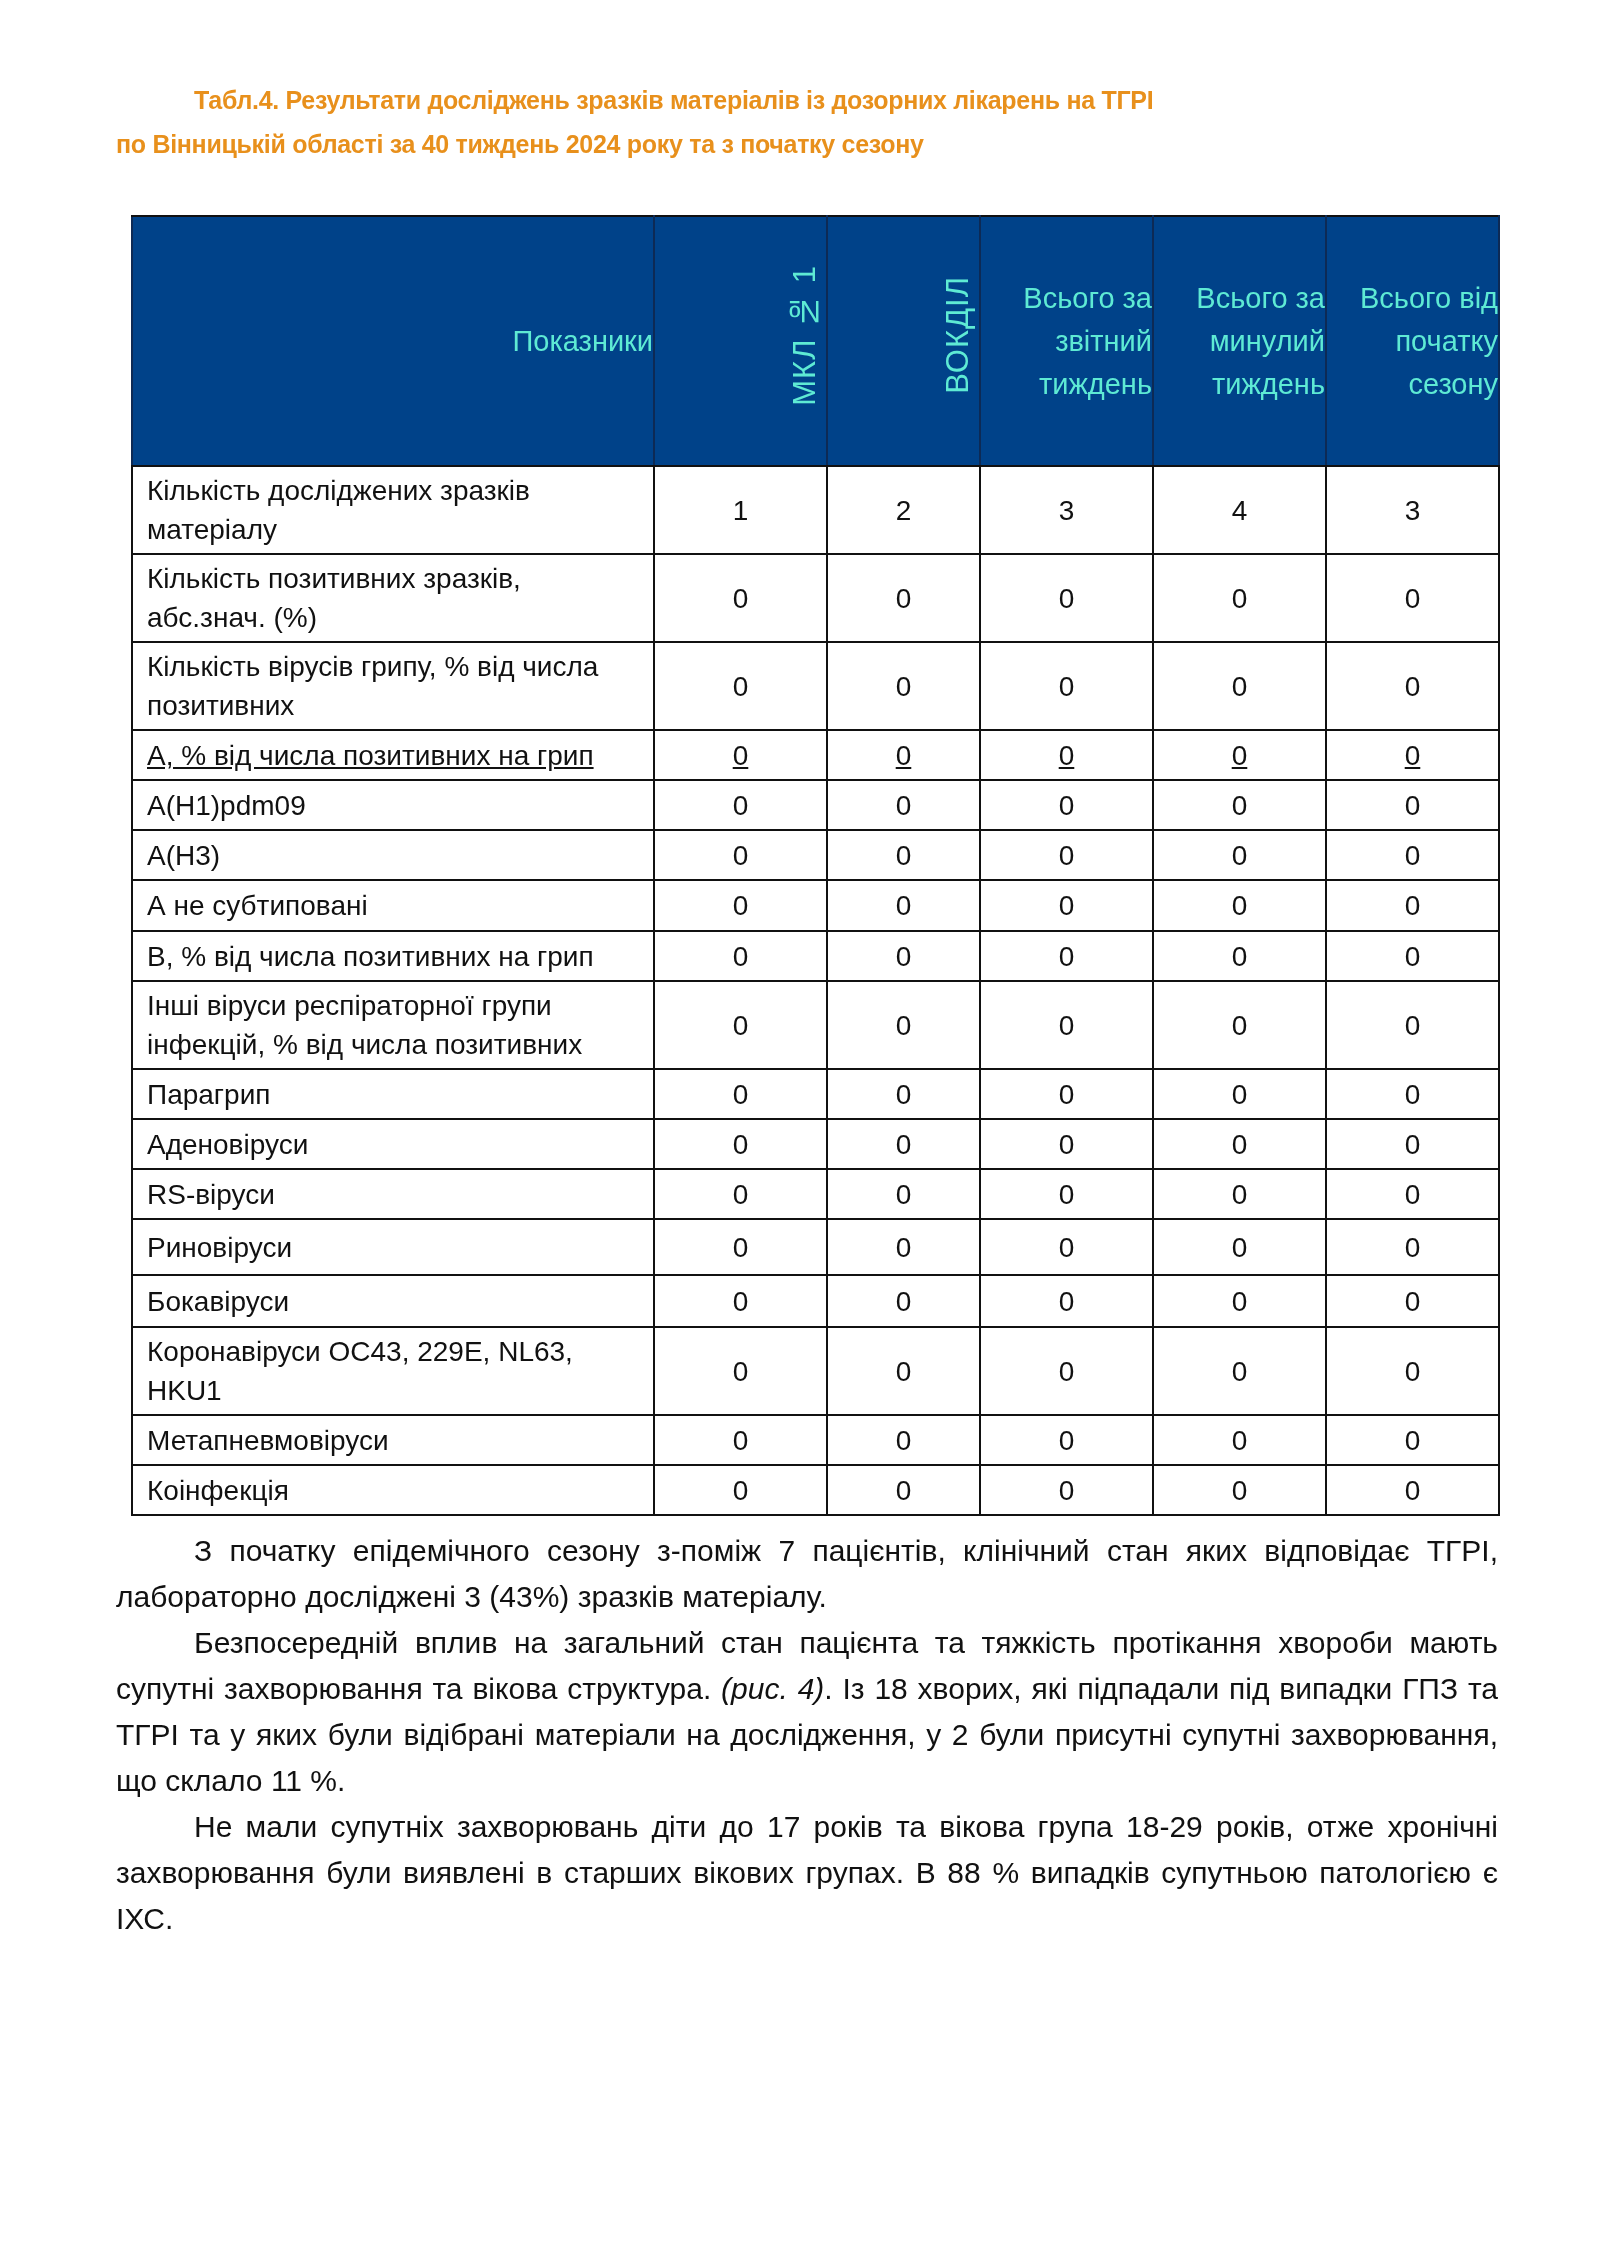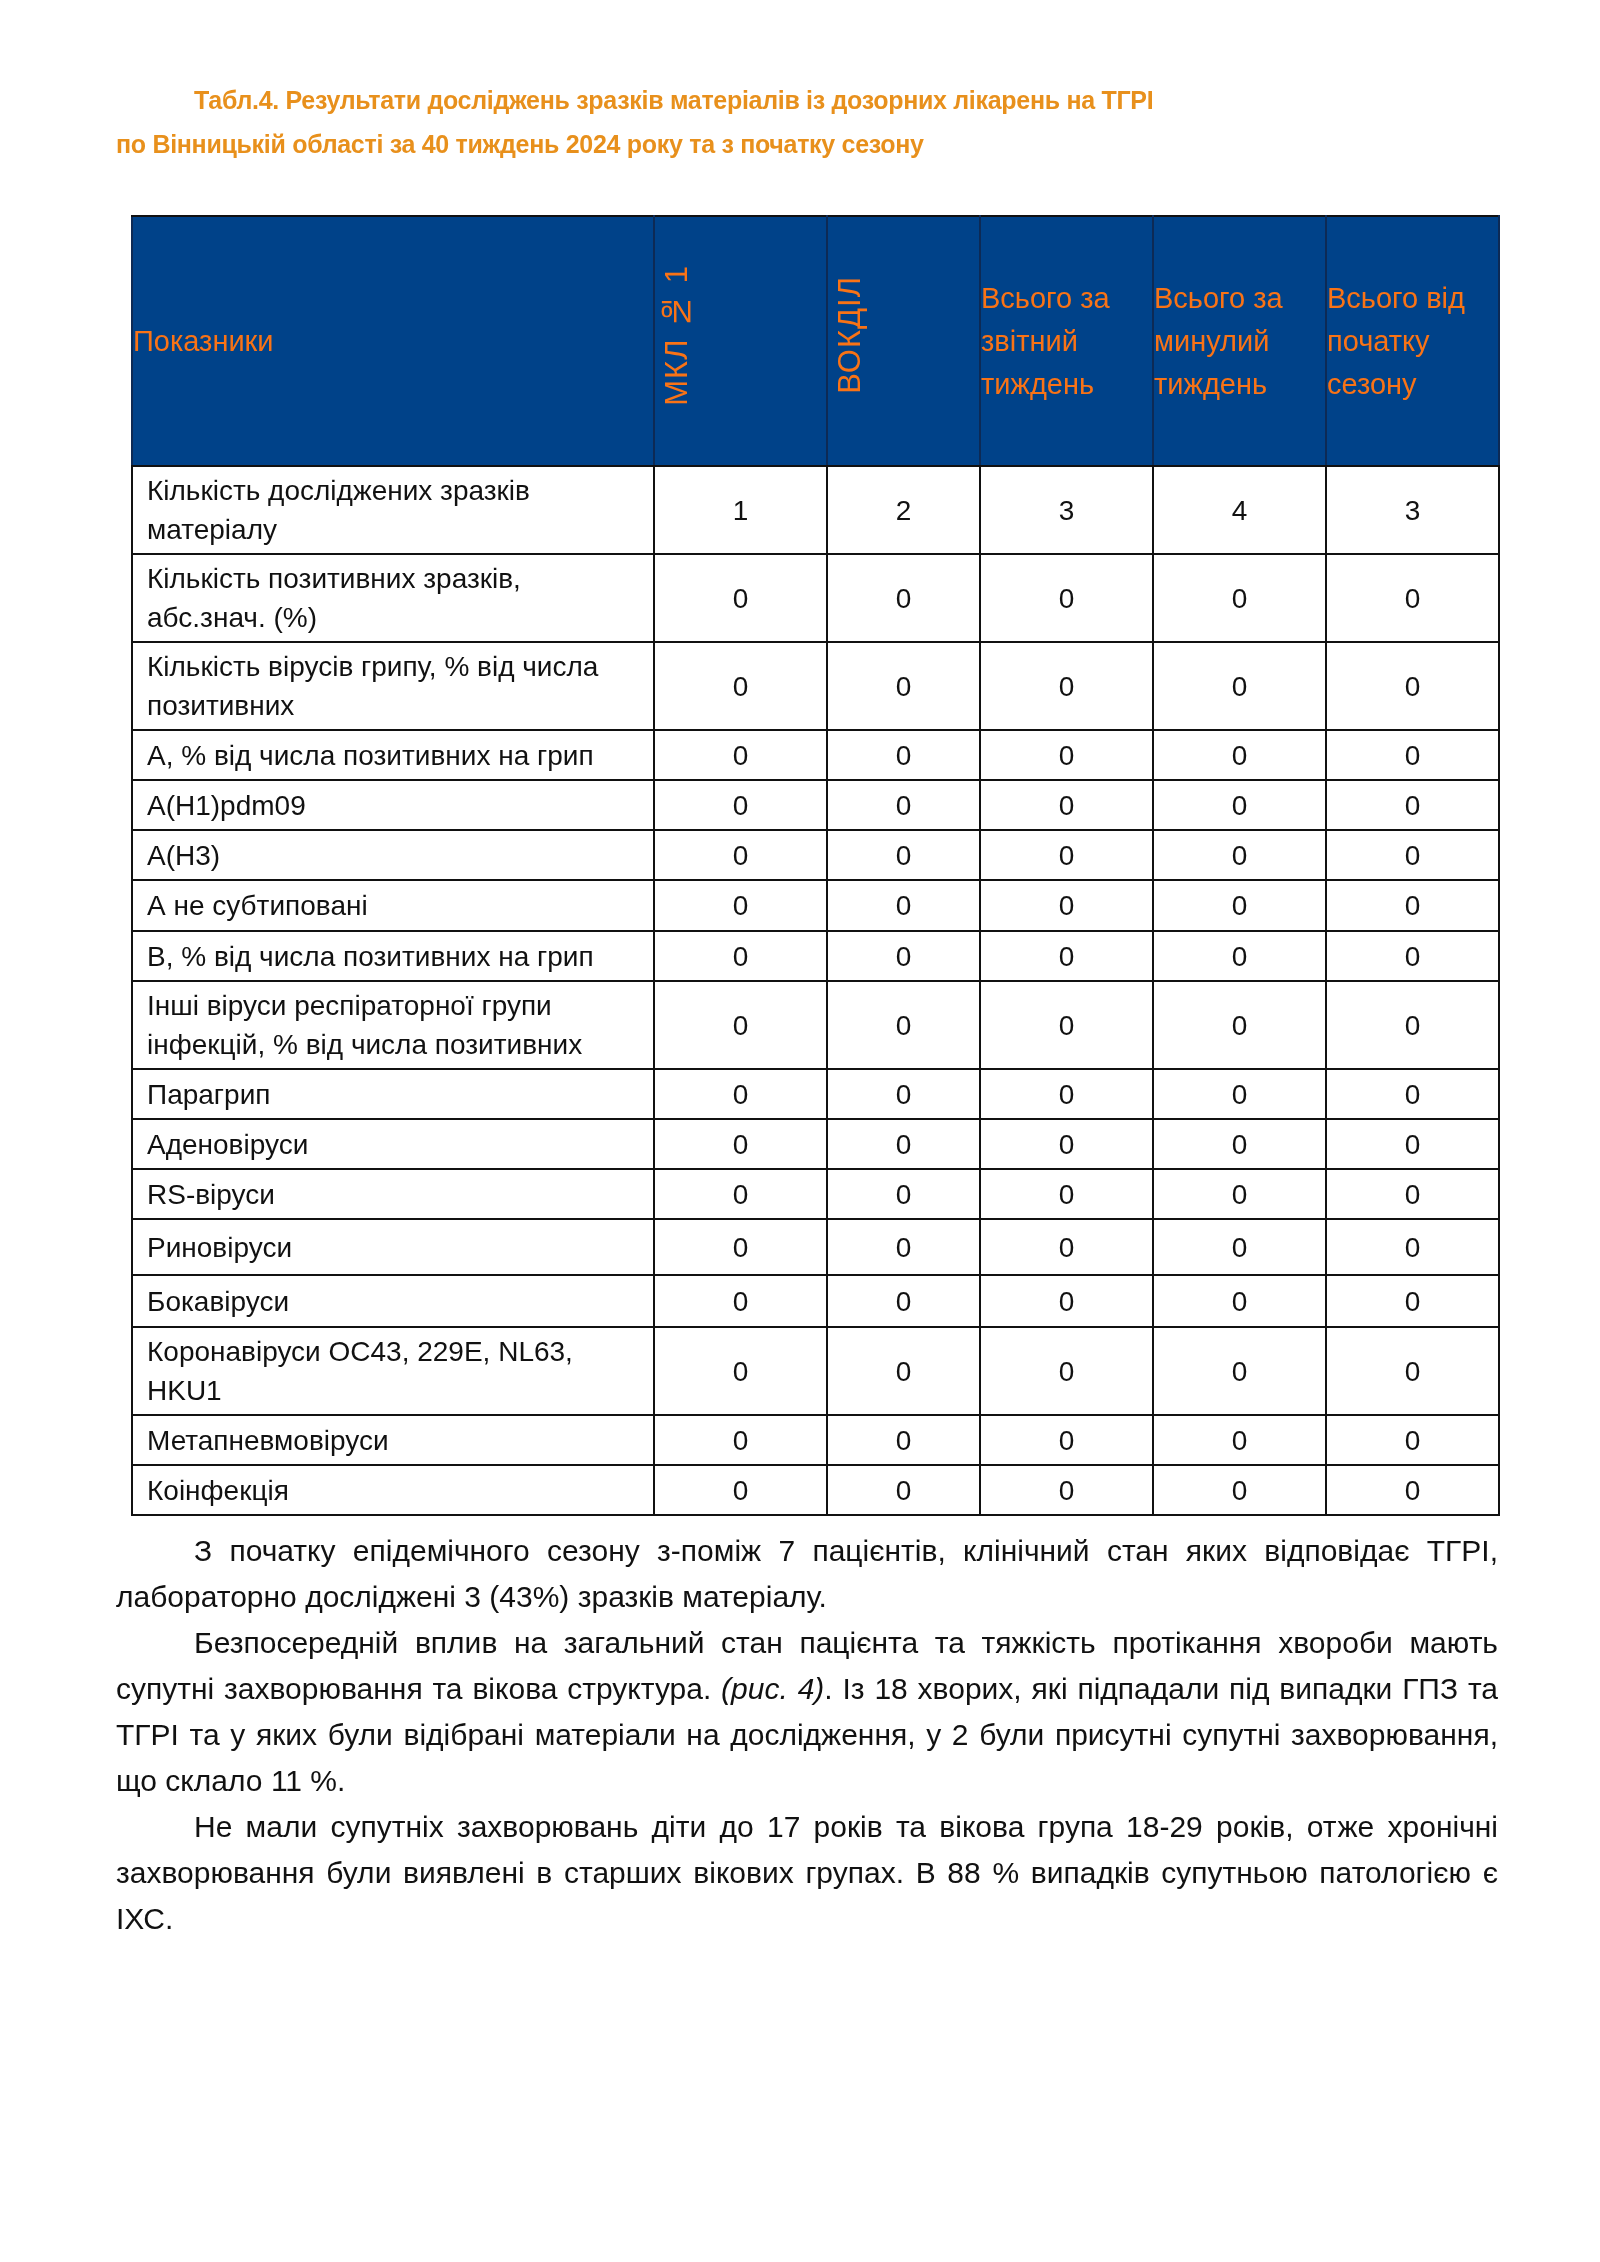--- a/index.html
+++ b/index.html
@@ -2,21 +2,21 @@
 <html><head>
 <meta charset="utf-8">
 <style>
   html, body { margin:0; padding:0; background:#ffffff; }
   body { width:1600px; height:2262px; position:relative; font-family:"Liberation Sans", "DejaVu Sans", sans-serif; color:#111; }
   .title { position:absolute; left:116px; top:78px; width:1390px; color:#E8901C; font-weight:bold; font-size:25px; line-height:44px; letter-spacing:-0.3px; }
   .title .l1 { display:block; text-indent:78px; }
   .title .l2 { display:block; }
   table.main { position:absolute; left:131px; top:215px; width:1367px; border-collapse:collapse; table-layout:fixed; }
   table.main td, table.main th { border:2px solid #111; padding:0; }
-  table.main th { background:#004289; color:#f97316; font-weight:normal; font-size:29px; line-height:43px; text-align:left; vertical-align:middle; height:248px; border-color:#111 #0d2a55; }
+  table.main th { background:#004289; color:#5eead4; font-weight:normal; font-size:29px; line-height:43px; text-align:right; vertical-align:middle; height:248px; border-color:#111 #0d2a55; }
   th .vert { display:inline-block; writing-mode:vertical-rl; transform:rotate(180deg); font-size:31px; letter-spacing:1px; }
   table.main td { font-size:28px; line-height:39px; height:40px; text-align:center; vertical-align:middle; }
   table.main td.label { text-align:left; padding:4px 14px; }
   .para { position:absolute; left:116px; width:1382px; font-size:30px; line-height:46px; text-align:justify; }
   .para p { margin:0; text-indent:78px; }
   .para em { font-style:italic; }
 </style>
 </head>
 <body>
 
@@ -62,21 +62,21 @@
         <td>0</td>
       </tr>
       <tr style="height: 83px;">
         <td class="label">Кількість вірусів грипу, % від числа позитивних</td>
         <td>0</td>
         <td>0</td>
         <td>0</td>
         <td>0</td>
         <td>0</td>
       </tr>
-      <tr style="height: 48px;">
+      <tr style="height: 48px; text-decoration: underline;">
         <td class="label">А, % від числа позитивних на грип</td>
         <td>0</td>
         <td>0</td>
         <td>0</td>
         <td>0</td>
         <td>0</td>
       </tr>
       <tr style="height: 45px;">
         <td class="label">A(H1)pdm09</td>
         <td>0</td>

